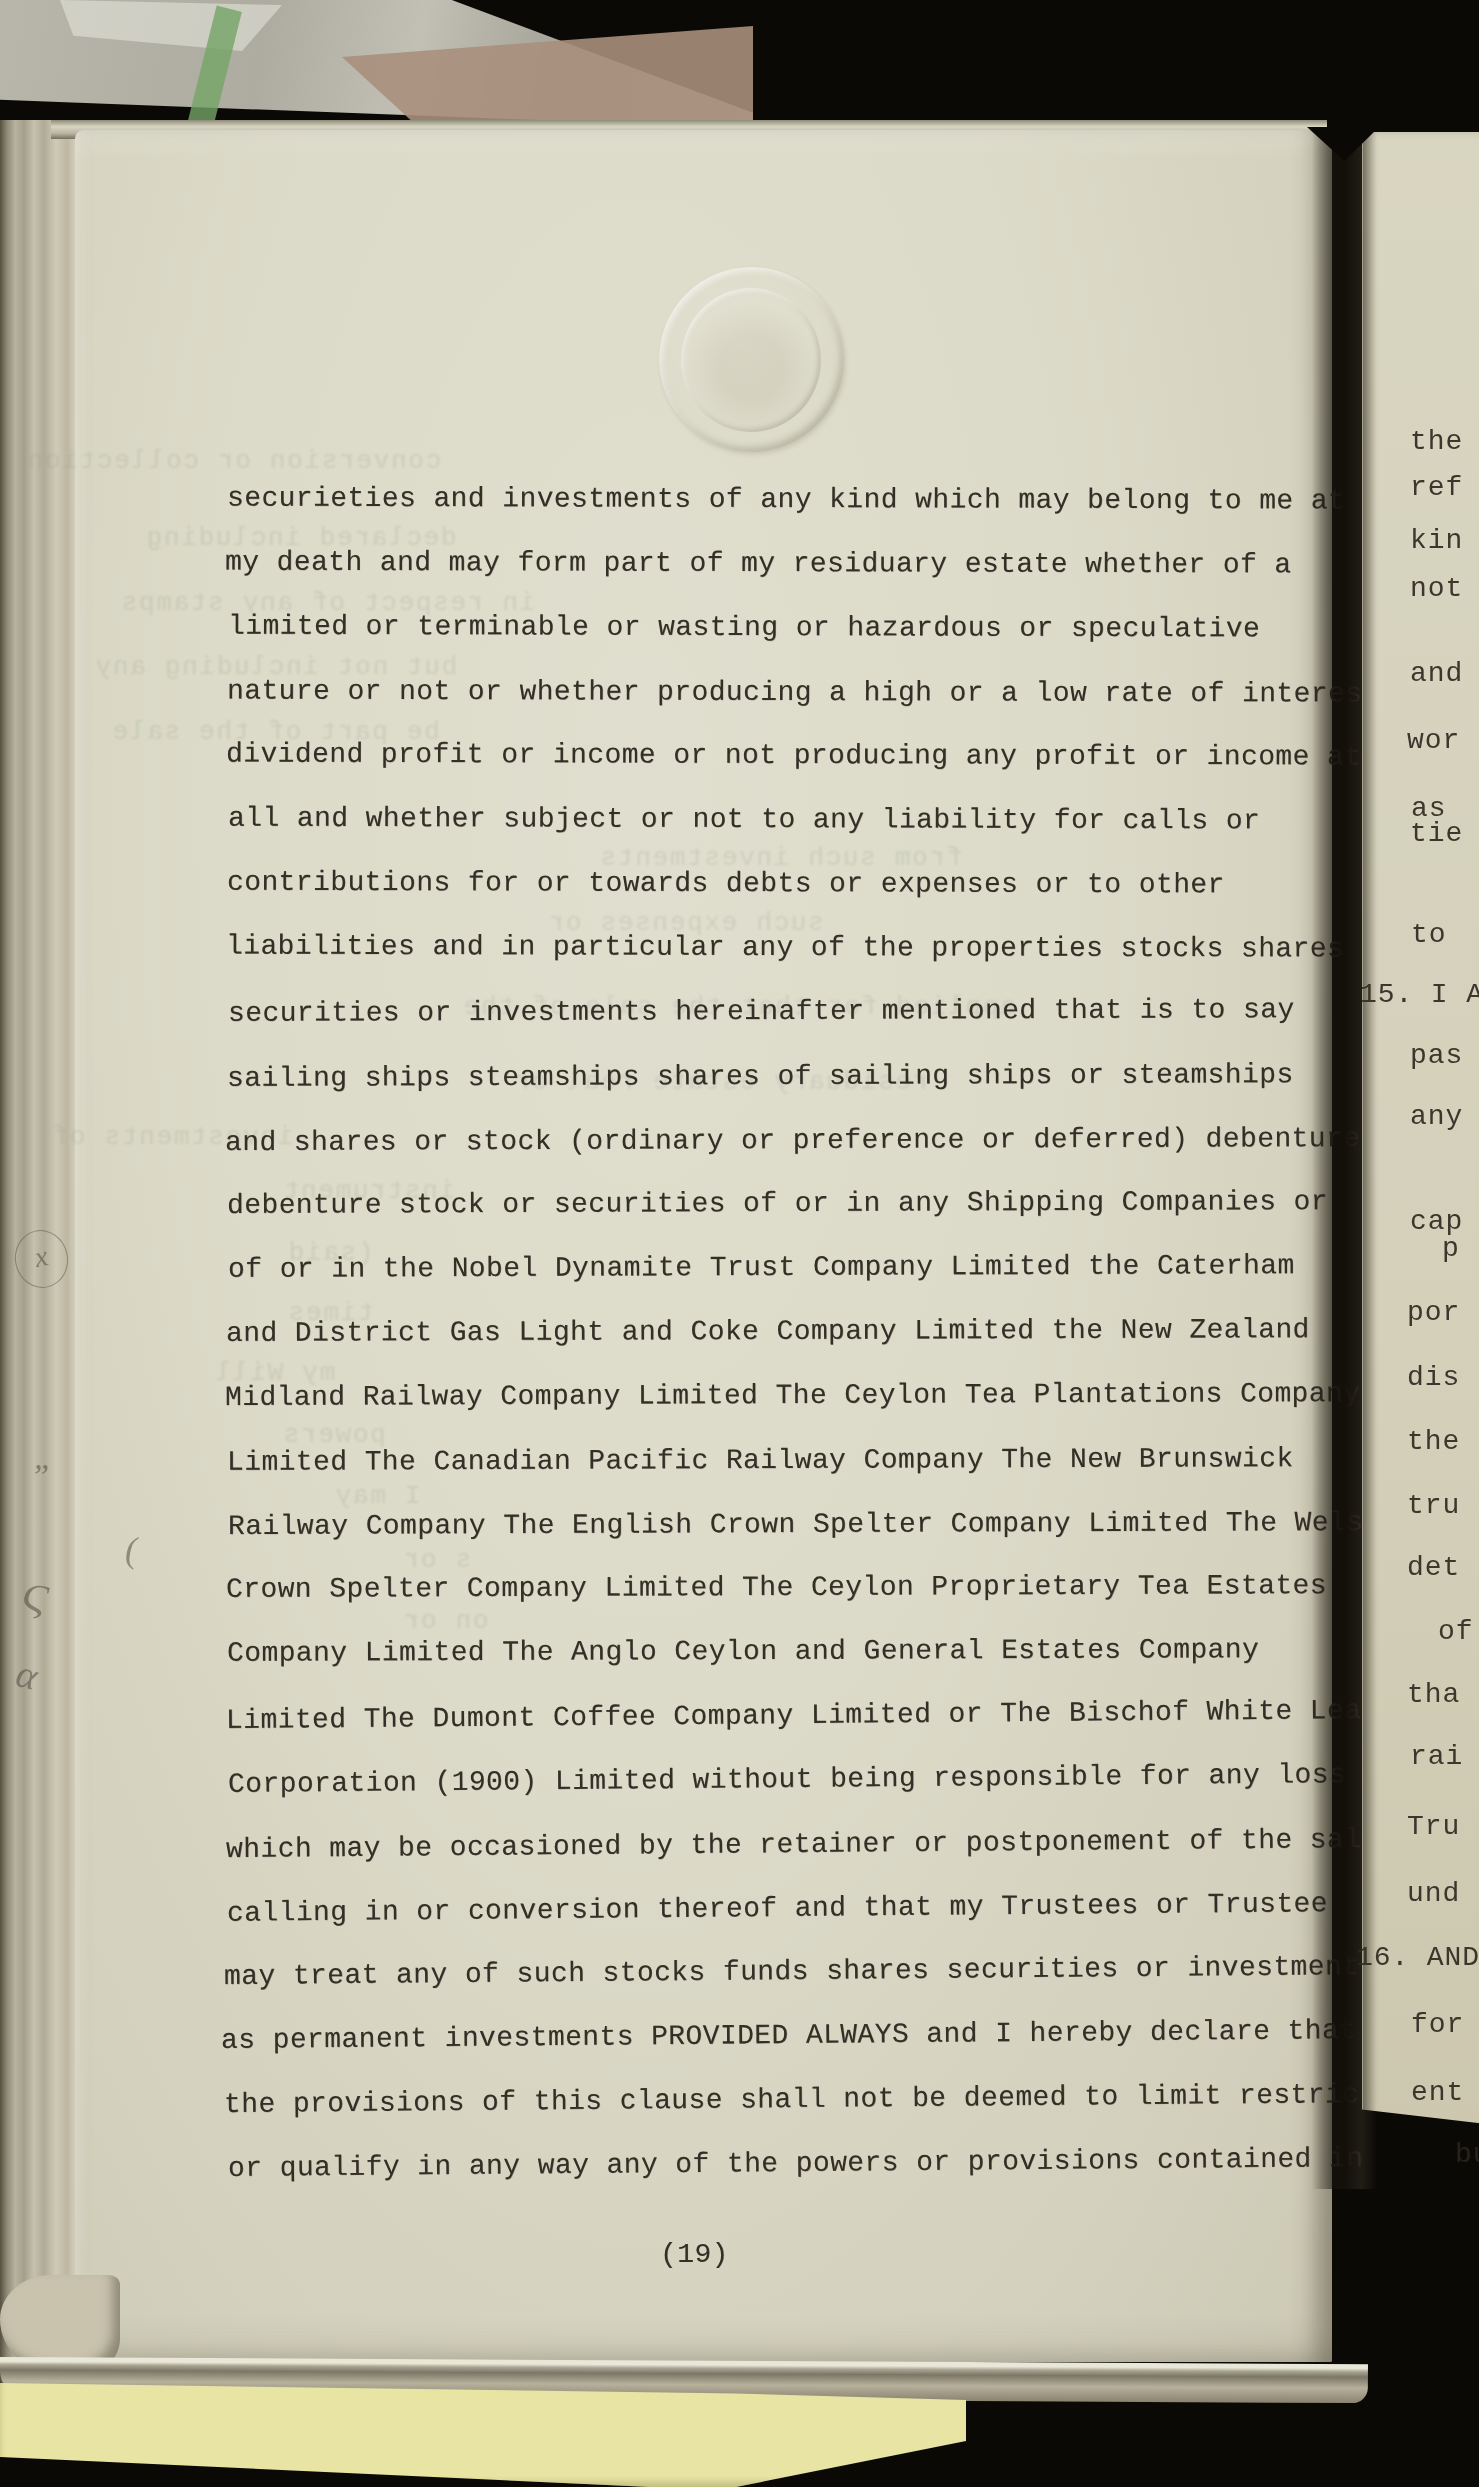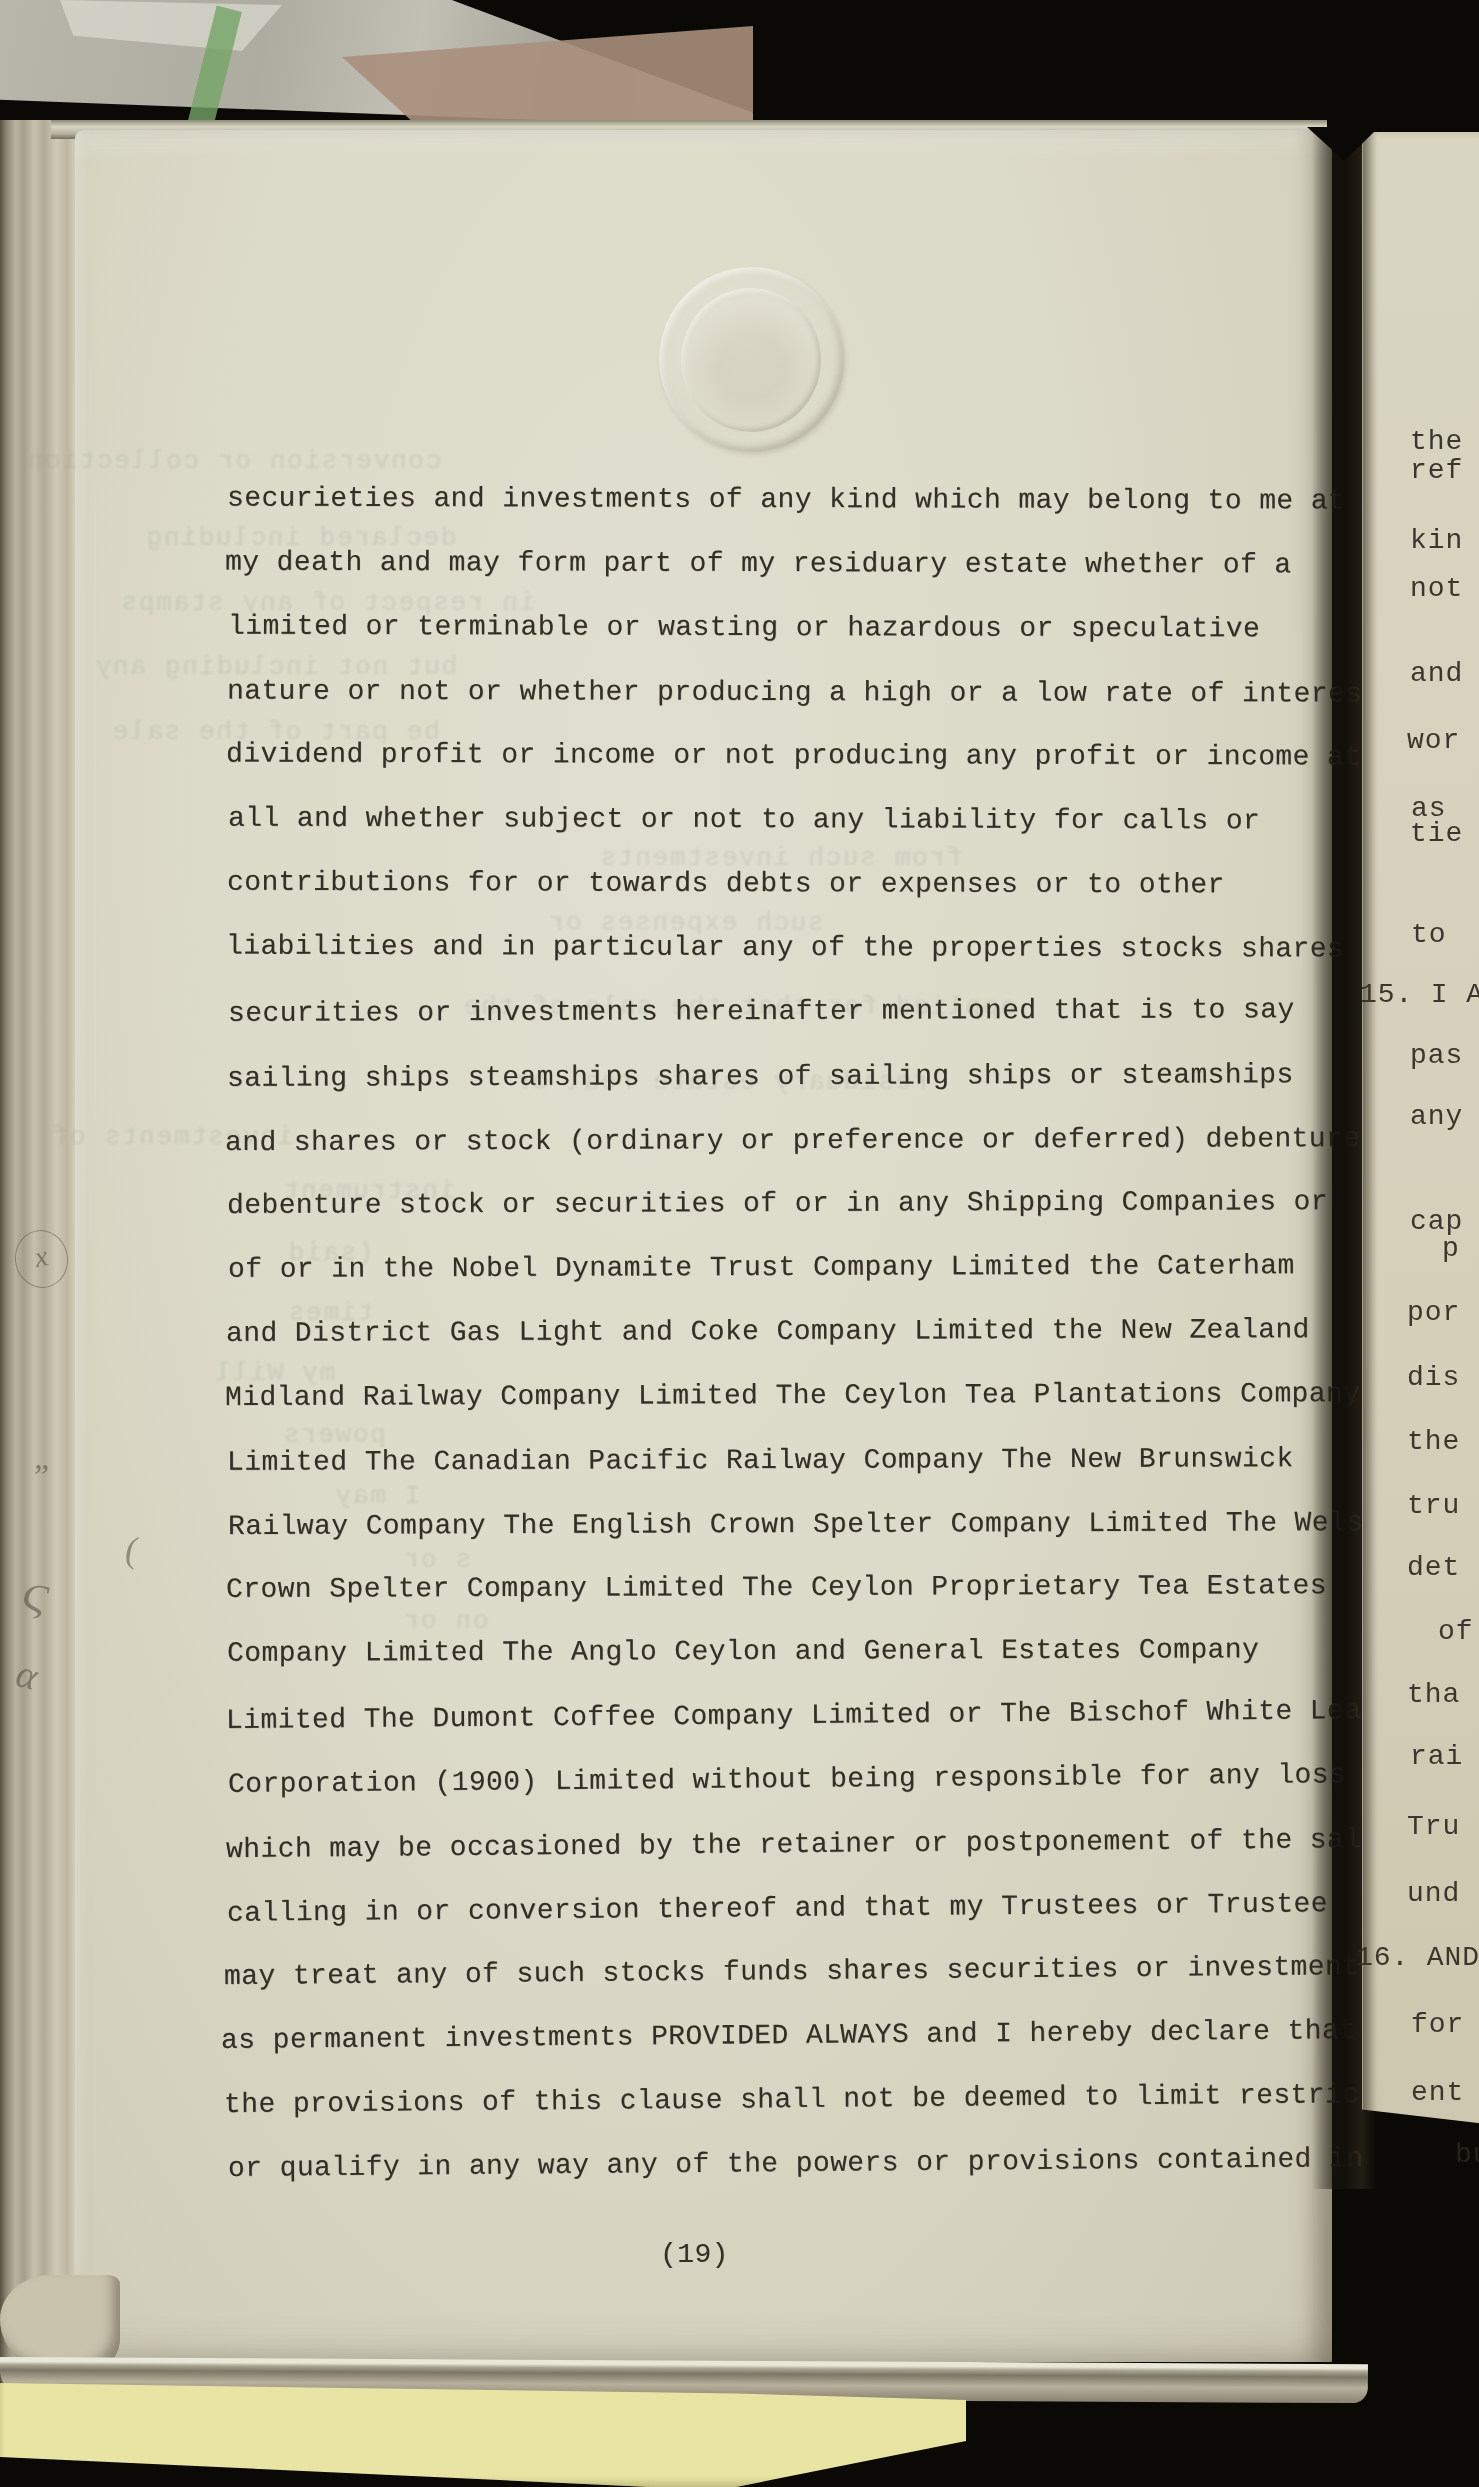--- a/index.html
+++ b/index.html
@@ -150,21 +150,21 @@
   <div class="abs typed r2" style="left:224px;top:2084px">the provisions of this clause shall not be deemed to limit restrict</div>
   <div class="abs typed r2" style="left:228px;top:2148px">or qualify in any way any of the powers or provisions contained in</div>
 
   <div class="abs typed" style="left:660px;top:2239px">(19)</div>
 
   <div class="abs bottom-edge"></div>
   <div class="abs yellow-note"></div>
 
   <div class="abs right-page"></div>
   <div class="abs right-typed" style="left:1410px;top:426px">the</div>
-  <div class="abs right-typed" style="left:1410px;top:455px">ref</div>
+  <div class="abs right-typed" style="left:1410px;top:472px">ref</div>
   <div class="abs right-typed" style="left:1410px;top:525px">kin</div>
   <div class="abs right-typed" style="left:1410px;top:573px">not</div>
   <div class="abs right-typed" style="left:1410px;top:658px">and</div>
   <div class="abs right-typed" style="left:1407px;top:725px">wor</div>
   <div class="abs right-typed" style="left:1411px;top:793px">as</div>
   <div class="abs right-typed" style="left:1410px;top:818px">tie</div>
   <div class="abs right-typed" style="left:1411px;top:919px">to</div>
   <div class="abs right-typed" style="left:1360px;top:979px">15. I A</div>
   <div class="abs right-typed" style="left:1410px;top:1040px">pas</div>
   <div class="abs right-typed" style="left:1410px;top:1101px">any</div>

